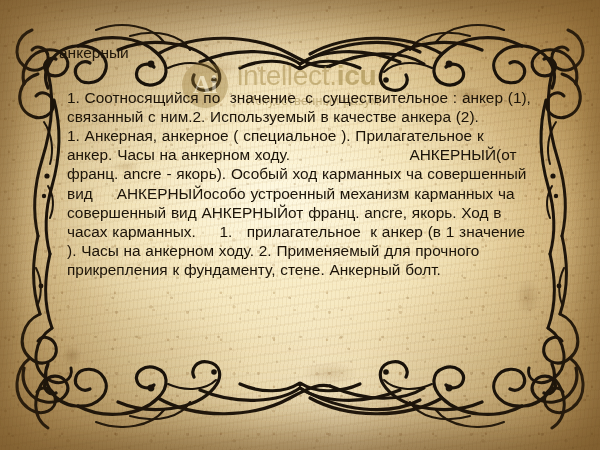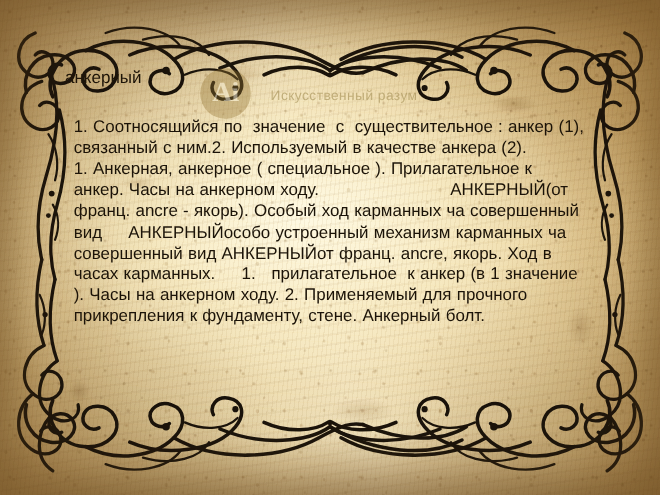--- a/index.html
+++ b/index.html
@@ -130,21 +130,21 @@
     color: #a79258;
     margin-top: 5px;
     margin-left: 9px;
     letter-spacing: 0.4px;
   }
 
   
   #content {
     position: absolute;
     left: 59px;
-    top: 62px;
+    top: 44px;
     width: 480px;
     color: #1b1308;
   }
   #entry-title {
     font-size: 15.5px;
     line-height: 1.2;
     margin: 0 0 25px 0;
     white-space: pre;
   }
   #definition {
@@ -292,20 +292,21 @@
         <circle cx="39" cy="286" r="2.4"></circle>
       </g>
     </svg>
   </div>
 
   <div id="watermark">
     <div id="watermark-badge">
       <div id="watermark-badge-text">Ai</div>
     </div>
     <div id="watermark-words">
+      <div id="watermark-title"><span>intellect.</span><b>icu</b></div>
       <div id="watermark-subtitle">Искусственный  разум</div>
     </div>
   </div>
 
   <div id="content">
     <div id="entry-title">анкерный</div>
     <div id="definition">1. Соотносящийся по  значение  с  существительное : анкер (1), связанный с ним.2. Используемый в качестве анкера (2).                         1. Анкерная, анкерное ( специальное ). Прилагательное к анкер. Часы на анкерном ходу.                         АНКЕРНЫЙ(от франц. ancre - якорь). Особый ход карманных ча совершенный вид     АНКЕРНЫЙособо устроенный механизм карманных ча совершенный вид АНКЕРНЫЙот франц. ancre, якорь. Ход в часах карманных.     1.   прилагательное  к анкер (в 1 значение ). Часы на анкерном ходу. 2. Применяемый для прочного прикрепления к фундаменту, стене. Анкерный болт.</div>
   </div>
 
   <div id="vignette"></div>

